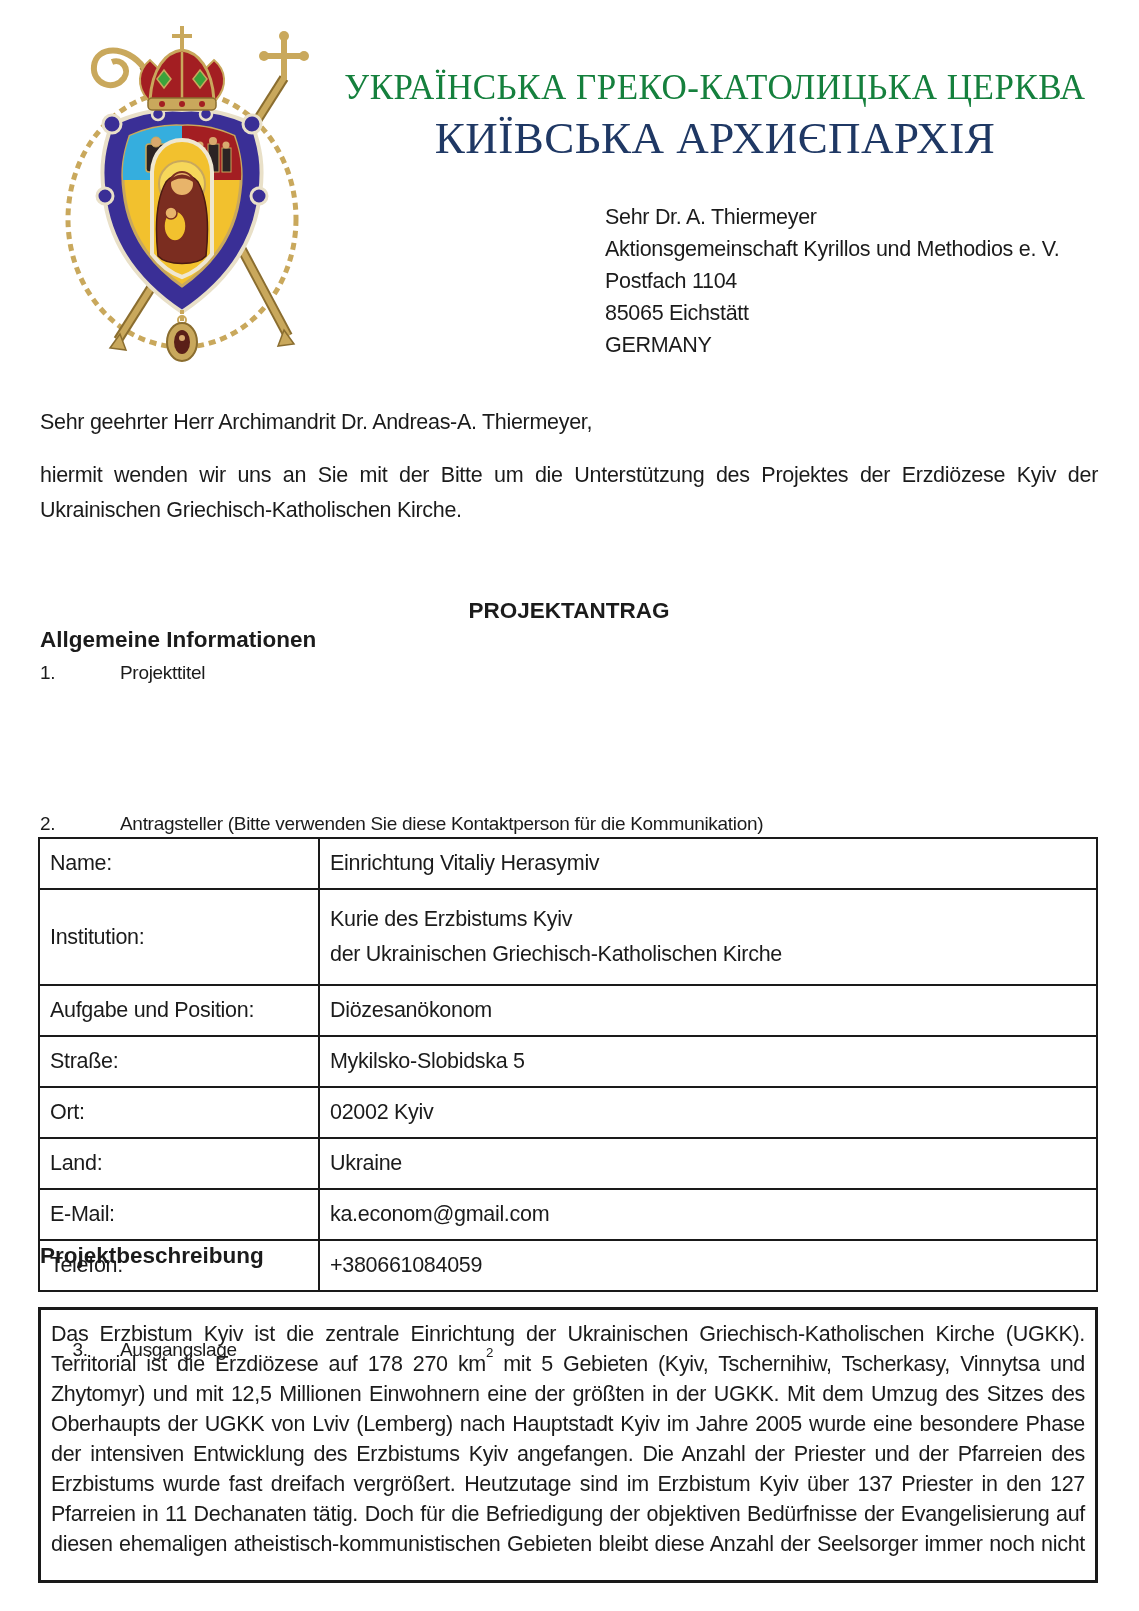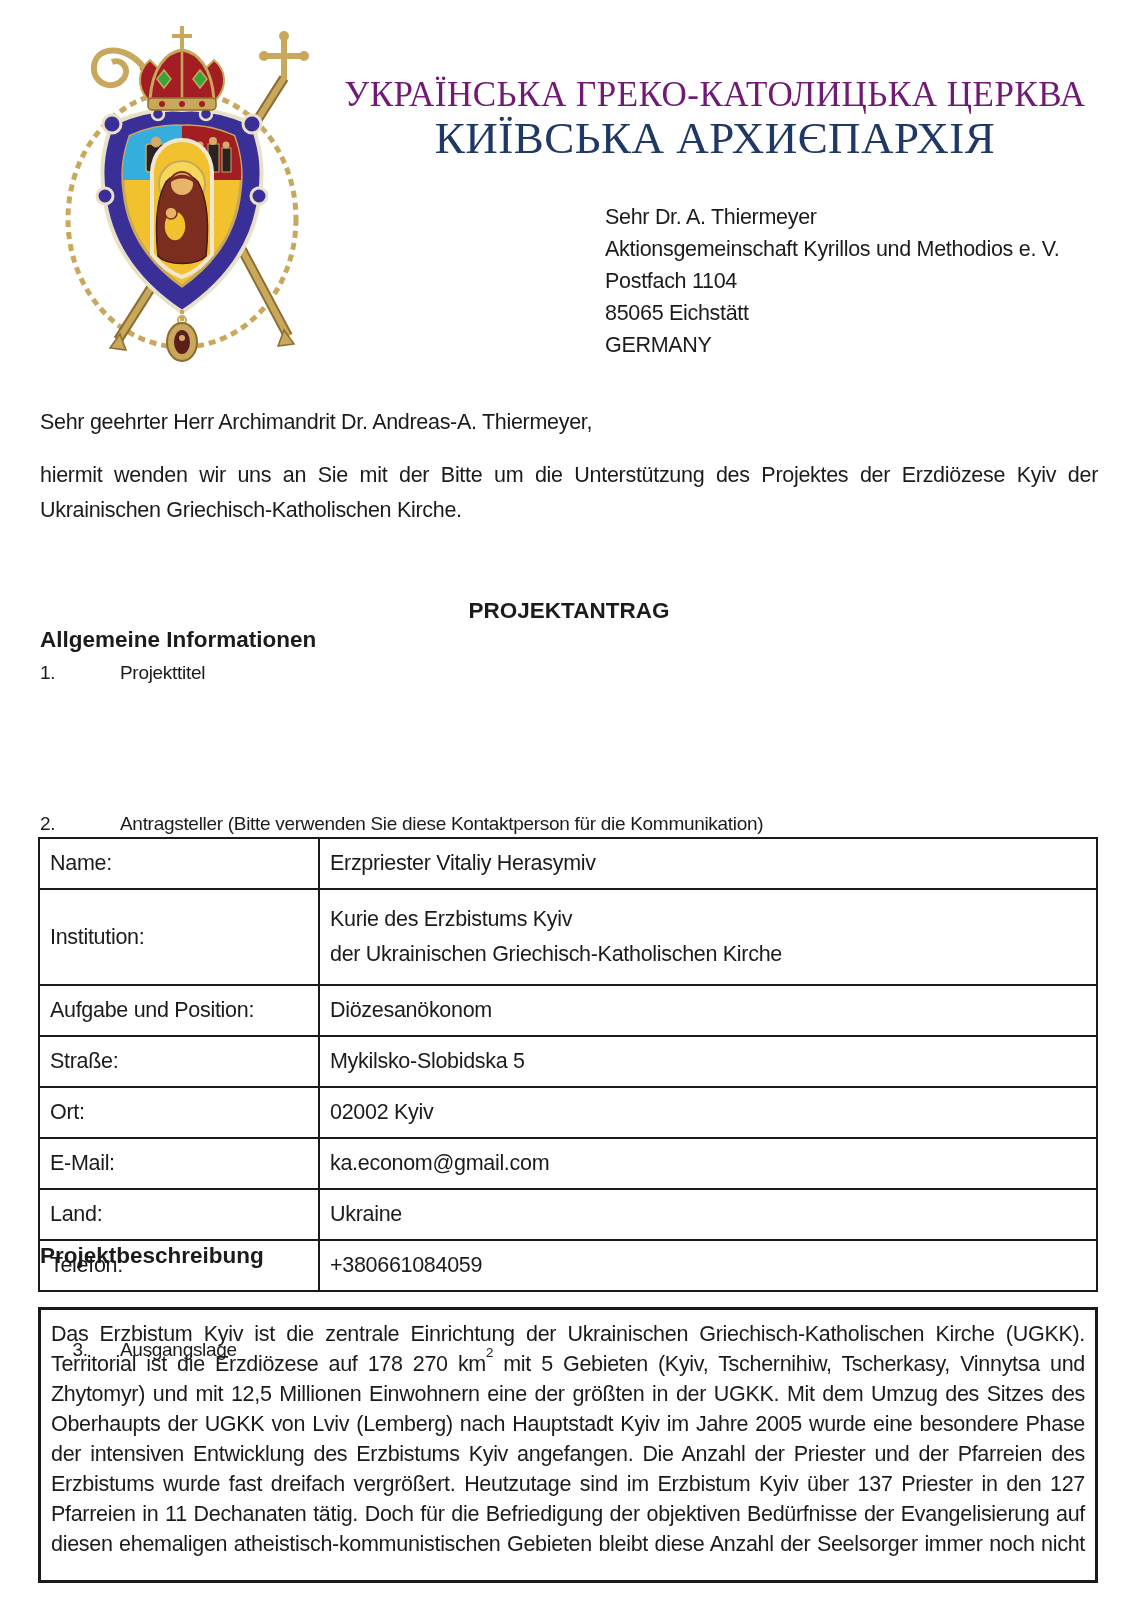--- a/index.html
+++ b/index.html
@@ -1,20 +1,20 @@
 <!DOCTYPE html>
 <html><head>
 <meta charset="utf-8">
 <style>
   html,body{margin:0;padding:0;background:#ffffff;}
   .page{position:relative;width:1139px;height:1611px;background:#ffffff;overflow:hidden;
         font-family:"Liberation Sans",sans-serif;color:#1b1b1b;letter-spacing:-0.3px;}
   .crest{position:absolute;left:48px;top:14px;width:268px;height:352px;}
-  .org1{position:absolute;left:330px;top:75px;width:770px;text-align:center;white-space:nowrap;
-        font-family:"Liberation Serif",serif;font-size:35px;color:#701a75;letter-spacing:0.5px;}
+  .org1{position:absolute;left:330px;top:68px;width:770px;text-align:center;white-space:nowrap;
+        font-family:"Liberation Serif",serif;font-size:35px;color:#15803d;letter-spacing:0.5px;}
   .org2{position:absolute;left:330px;top:112px;width:770px;text-align:center;white-space:nowrap;
         font-family:"Liberation Serif",serif;font-size:45px;color:#1f3864;letter-spacing:0.5px;}
   .recipient{position:absolute;left:605px;top:201px;font-size:21.5px;line-height:32px;}
   .salutation{position:absolute;left:40px;top:410px;font-size:21.5px;}
   .intro{position:absolute;left:40px;top:458px;width:1058px;font-size:21.5px;line-height:35px;text-align:justify;}
   .doc-title{position:absolute;left:40px;top:565px;width:1058px;text-align:center;font-weight:bold;font-size:22.5px;letter-spacing:0;margin-top:33px;}
   .h-general{position:absolute;left:40px;top:627px;font-weight:bold;font-size:22.5px;letter-spacing:0;}
   .h-desc{position:absolute;left:40px;top:1243px;font-weight:bold;font-size:22.5px;letter-spacing:0;}
   .item{position:absolute;left:40px;font-size:19px;}
   .item .num{display:inline-block;width:80px;}
@@ -155,46 +155,46 @@
     <span class="num">1.</span><span>Projekttitel</span>
   </div>
   <div class="item item2">
     <span class="num">2.</span><span>Antragsteller (Bitte verwenden Sie diese Kontaktperson für die Kommunikation)</span>
   </div>
 
   <table class="app-table">
     <tbody>
         <tr class="first">
       <td class="label">Name:</td>
-      <td class="value">Erzpriester Vitaliy Herasymiv</td>
+      <td class="value">Einrichtung Vitaliy Herasymiv</td>
     </tr>
     <tr class="tall">
       <td class="label">Institution:</td>
       <td class="value">Kurie des Erzbistums Kyiv
 der Ukrainischen Griechisch-Katholischen Kirche</td>
     </tr>
     <tr>
       <td class="label">Aufgabe und Position:</td>
       <td class="value">Diözesanökonom</td>
     </tr>
     <tr>
       <td class="label">Straße:</td>
       <td class="value">Mykilsko-Slobidska 5</td>
     </tr>
     <tr>
       <td class="label">Ort:</td>
       <td class="value">02002 Kyiv</td>
     </tr>
     <tr>
+      <td class="label">Land:</td>
+      <td class="value">Ukraine</td>
+    </tr>
+    <tr>
       <td class="label">E-Mail:</td>
       <td class="value">ka.econom@gmail.com</td>
-    </tr>
-    <tr>
-      <td class="label">Land:</td>
-      <td class="value">Ukraine</td>
     </tr>
     <tr>
       <td class="label">Telefon:</td>
       <td class="value">+380661084059</td>
     </tr>
   </tbody>
     </table>
 
   <div class="h-desc">Projektbeschreibung</div>
   <div class="item item3">

